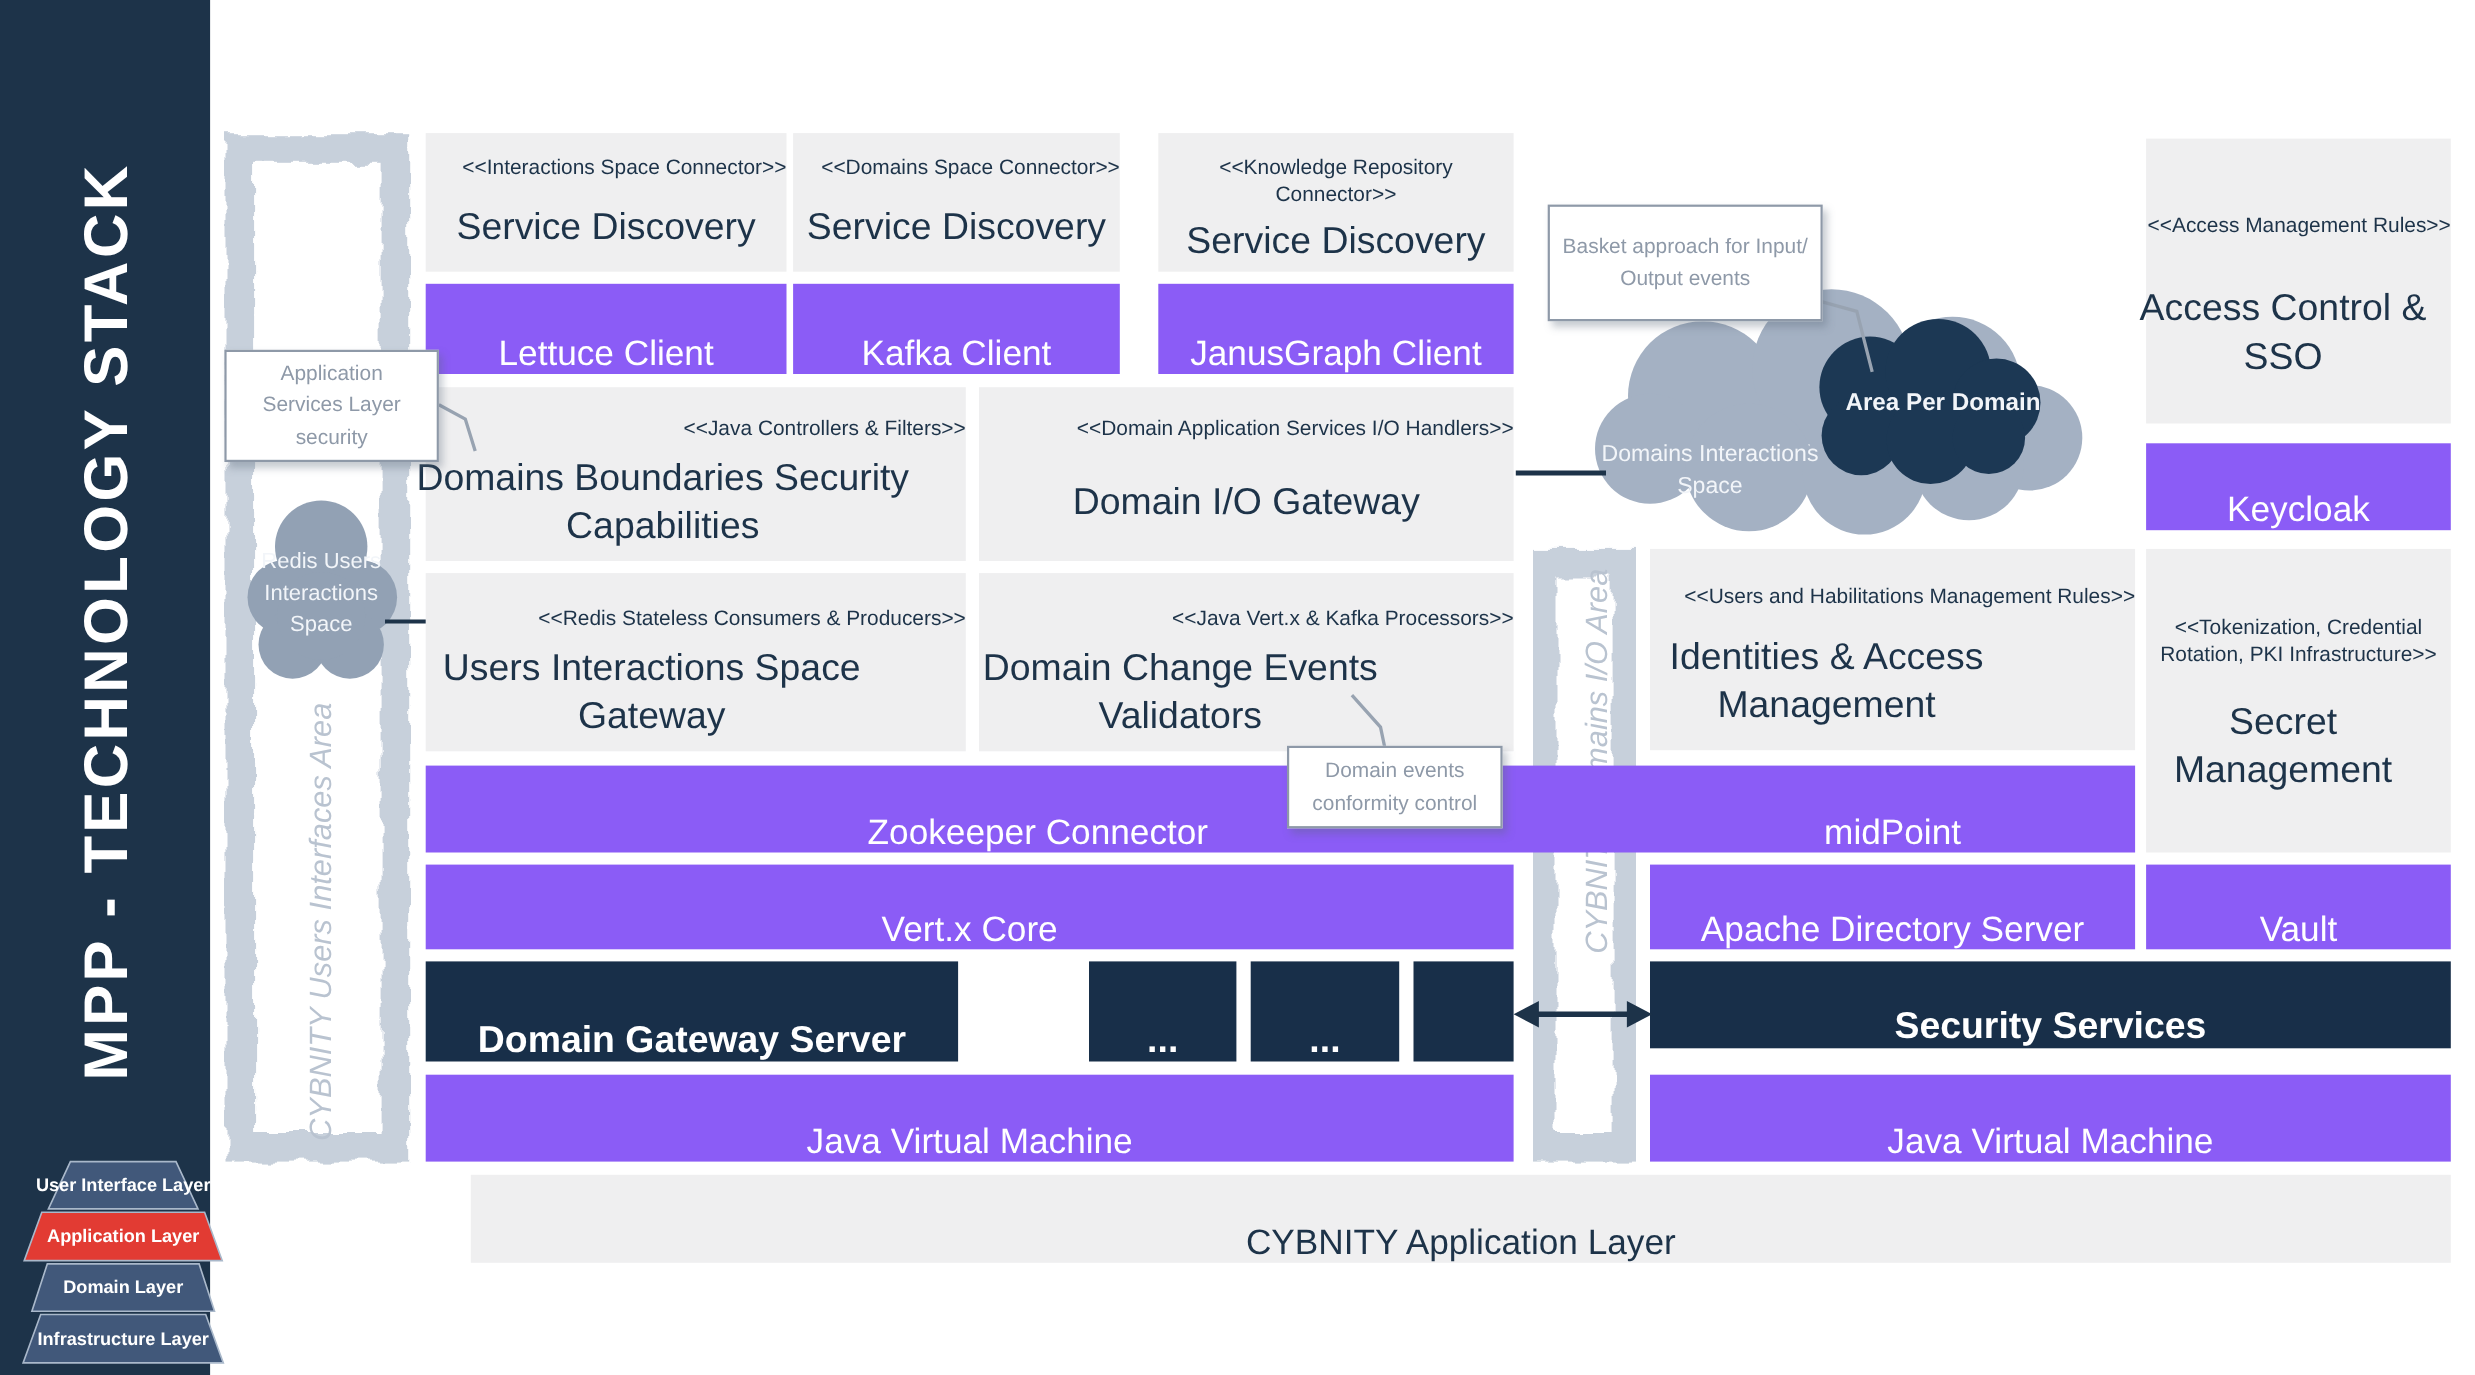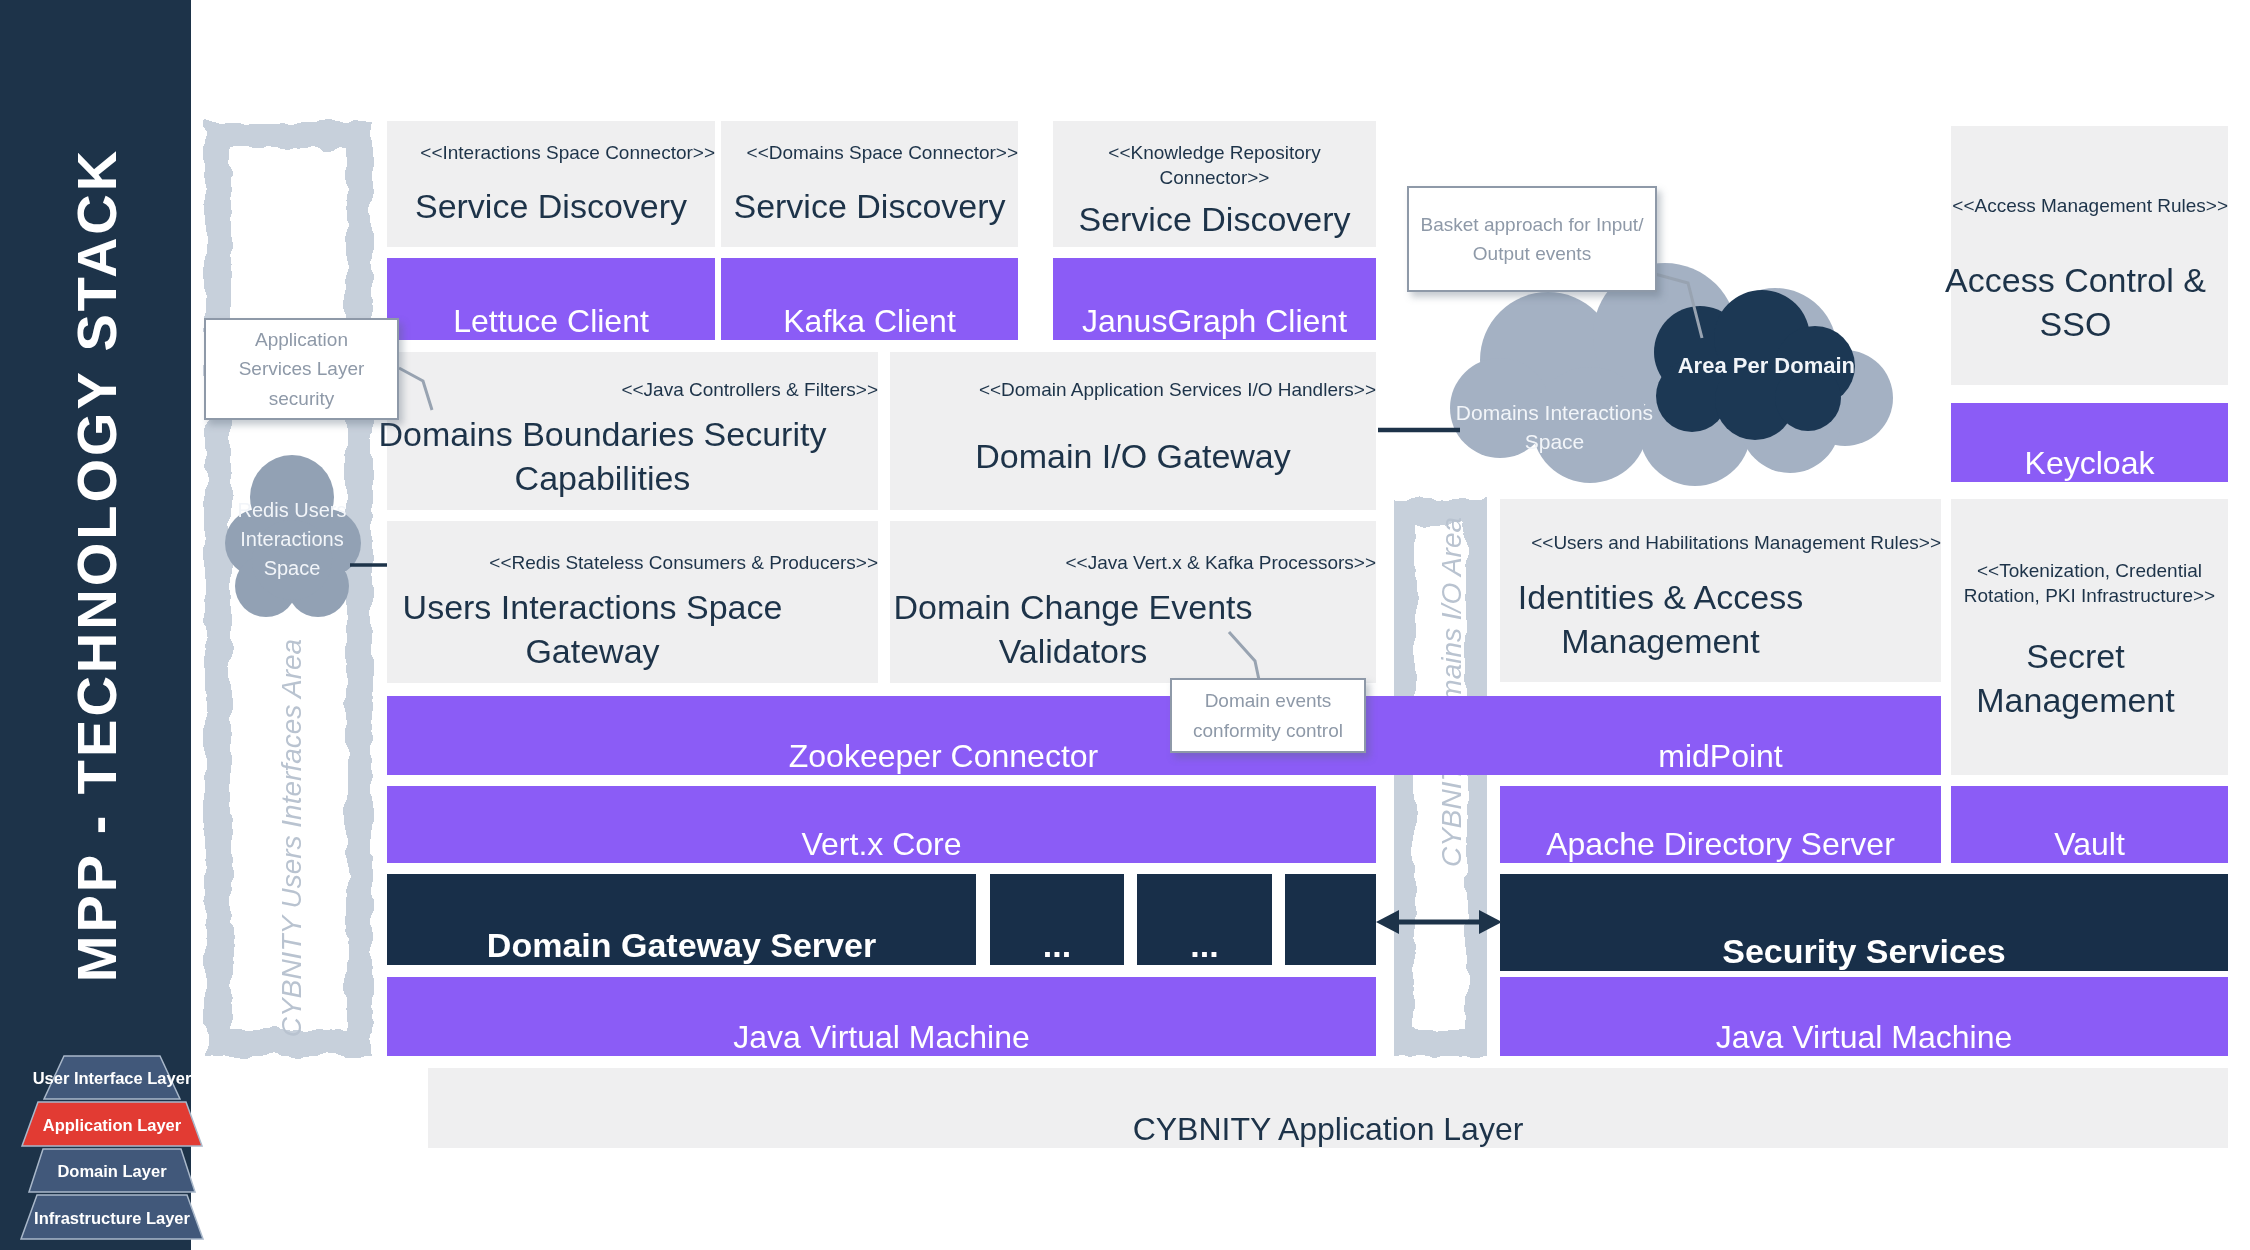--- a/index.html
+++ b/index.html
@@ -134,33 +134,33 @@
     <div class="stereo">&lt;&lt;Redis Stateless Consumers &amp; Producers&gt;&gt;</div>
     <div class="fill-center title34" style="padding:0 40px;">Users Interactions Space Gateway</div>
   </div>
   <div class="box light col boxlayer" style="left:890px;top:521px;width:486px;height:162px;padding-top:30px;">
     <div class="stereo">&lt;&lt;Java Vert.x &amp; Kafka Processors&gt;&gt;</div>
     <div class="fill-center title34" style="padding:0 60px;">Domain Change Events Validators</div>
   </div>
 
   <div class="box slate lbl32 boxlayer" style="left:387px;top:696px;width:1113px;height:79px;">Zookeeper Connector</div>
   <div class="box slate lbl32 boxlayer" style="left:387px;top:786px;width:989px;height:77px;">Vert.x Core</div>
-  <div class="box dark lbl34b boxlayer" style="left:387px;top:874px;width:589px;height:91px;">Domain Gateway Server</div>
+  <div class="box dark lbl34b boxlayer" style="left:387px;top:874px;width:484px;height:91px;">Domain Gateway Server</div>
   <div class="box dark lbl34b boxlayer" style="left:990px;top:874px;width:134px;height:91px;">...</div>
   <div class="box dark lbl34b boxlayer" style="left:1137px;top:874px;width:135px;height:91px;">...</div>
   <div class="box dark boxlayer" style="left:1285px;top:874px;width:91px;height:91px;"></div>
   <div class="box slate lbl32 boxlayer" style="left:387px;top:977px;width:989px;height:79px;">Java Virtual Machine</div>
 
   <div class="box light col boxlayer" style="left:1500px;top:499px;width:441px;height:183px;padding-top:32px;">
     <div class="stereo">&lt;&lt;Users and Habilitations Management Rules&gt;&gt;</div>
     <div class="fill-center title34" style="padding:0 60px;">Identities &amp; Access Management</div>
   </div>
   <div class="box slate lbl32 boxlayer" style="left:1500px;top:696px;width:441px;height:79px;">midPoint</div>
   <div class="box slate lbl32 boxlayer" style="left:1500px;top:786px;width:441px;height:77px;">Apache Directory Server</div>
-  <div class="box dark lbl34b boxlayer" style="left:1500px;top:874px;width:728px;height:97px;">Security Services</div>
+  <div class="box dark lbl34b boxlayer" style="left:1500px;top:874px;width:728px;height:79px;">Security Services</div>
   <div class="box slate lbl32 boxlayer" style="left:1500px;top:977px;width:728px;height:79px;">Java Virtual Machine</div>
 
   <div class="box light col boxlayer" style="left:1951px;top:126px;width:277px;height:259px;padding-top:68px;">
     <div class="stereo">&lt;&lt;Access Management Rules&gt;&gt;</div>
     <div class="fill-center title34" style="padding:0 14px;">Access Control &amp; SSO</div>
   </div>
   <div class="box slate lbl32 boxlayer" style="left:1951px;top:403px;width:277px;height:79px;">Keycloak</div>
   <div class="box light col boxlayer" style="left:1951px;top:499px;width:277px;height:276px;padding-top:60px;">
     <div class="stereo" style="padding:0 6px;">&lt;&lt;Tokenization, Credential Rotation, PKI Infrastructure&gt;&gt;</div>
     <div class="fill-center title34" style="padding:0 14px 28px;">Secret Management</div>

